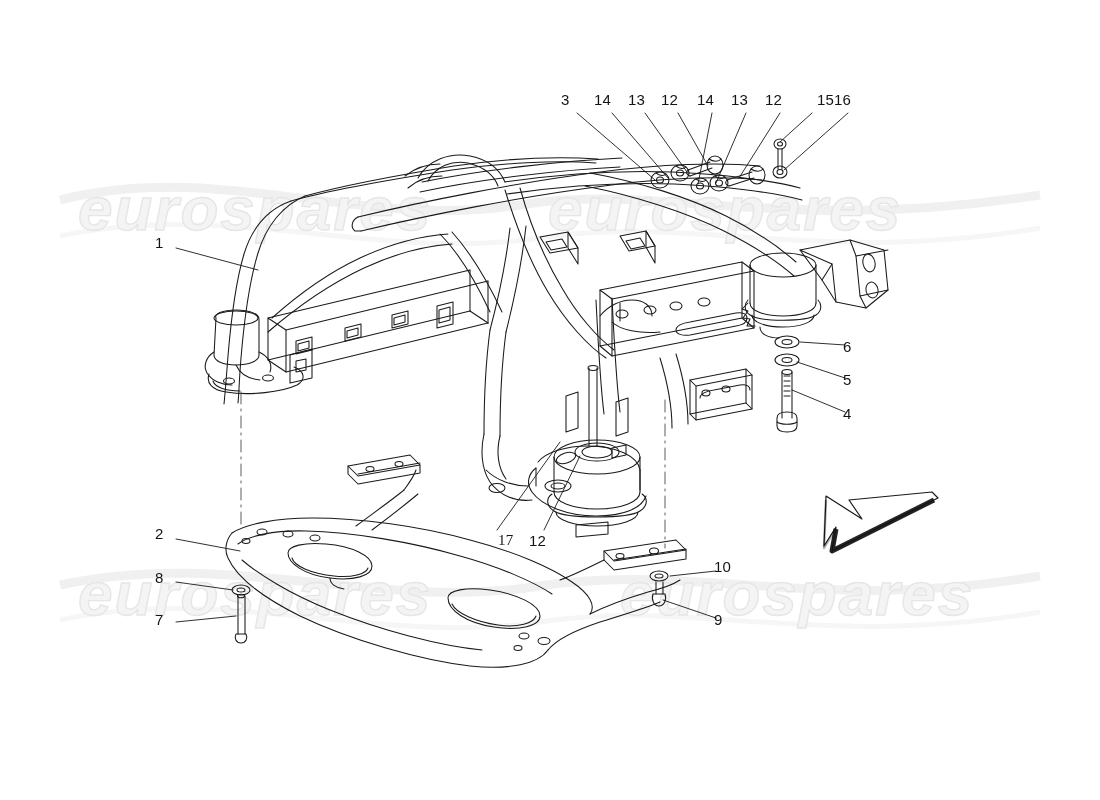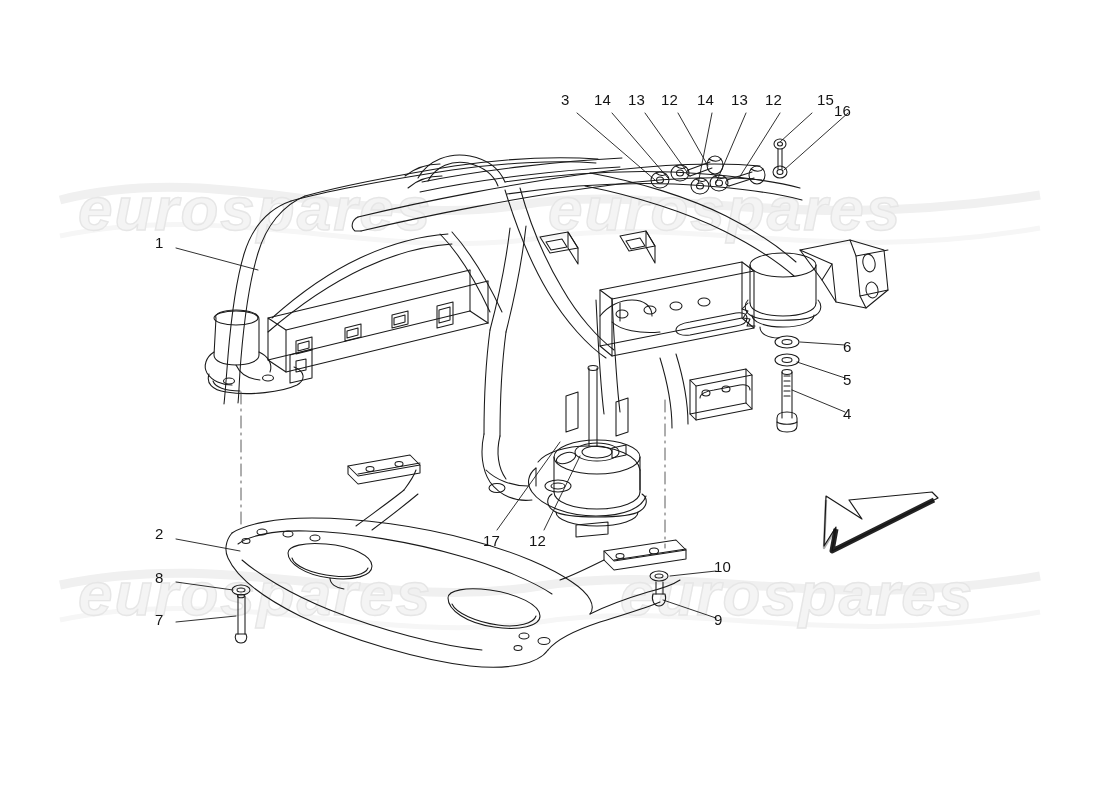--- a/index.html
+++ b/index.html
@@ -383,17 +383,17 @@
       <div class="callout" style="left: 714px; top: 612px;">9</div>
       <div class="callout" style="left: 714px; top: 559px;">10</div>
       <div class="callout" style="left: 529px; top: 533px;">12</div>
       <div class="callout" style="left: 661px; top: 92px;">12</div>
       <div class="callout" style="left: 628px; top: 92px;">13</div>
       <div class="callout" style="left: 594px; top: 92px;">14</div>
       <div class="callout" style="left: 697px; top: 92px;">14</div>
       <div class="callout" style="left: 731px; top: 92px;">13</div>
       <div class="callout" style="left: 765px; top: 92px;">12</div>
       <div class="callout" style="left: 798px; top: 92px; margin-left: 19px;">15</div>
-      <div class="callout" style="left: 834px; top: 103px;">16</div>
-      <div class="callout" style="left: 483px; top: 533px;">17</div>
+      <div class="callout" style="left: 834px; top: 92px;">16</div>
+      <div class="callout" style="left: 498px; top: 533px; font-family: Liberation Serif, serif;">17</div>
     </div>
 
 </div>
 
 </body></html>

